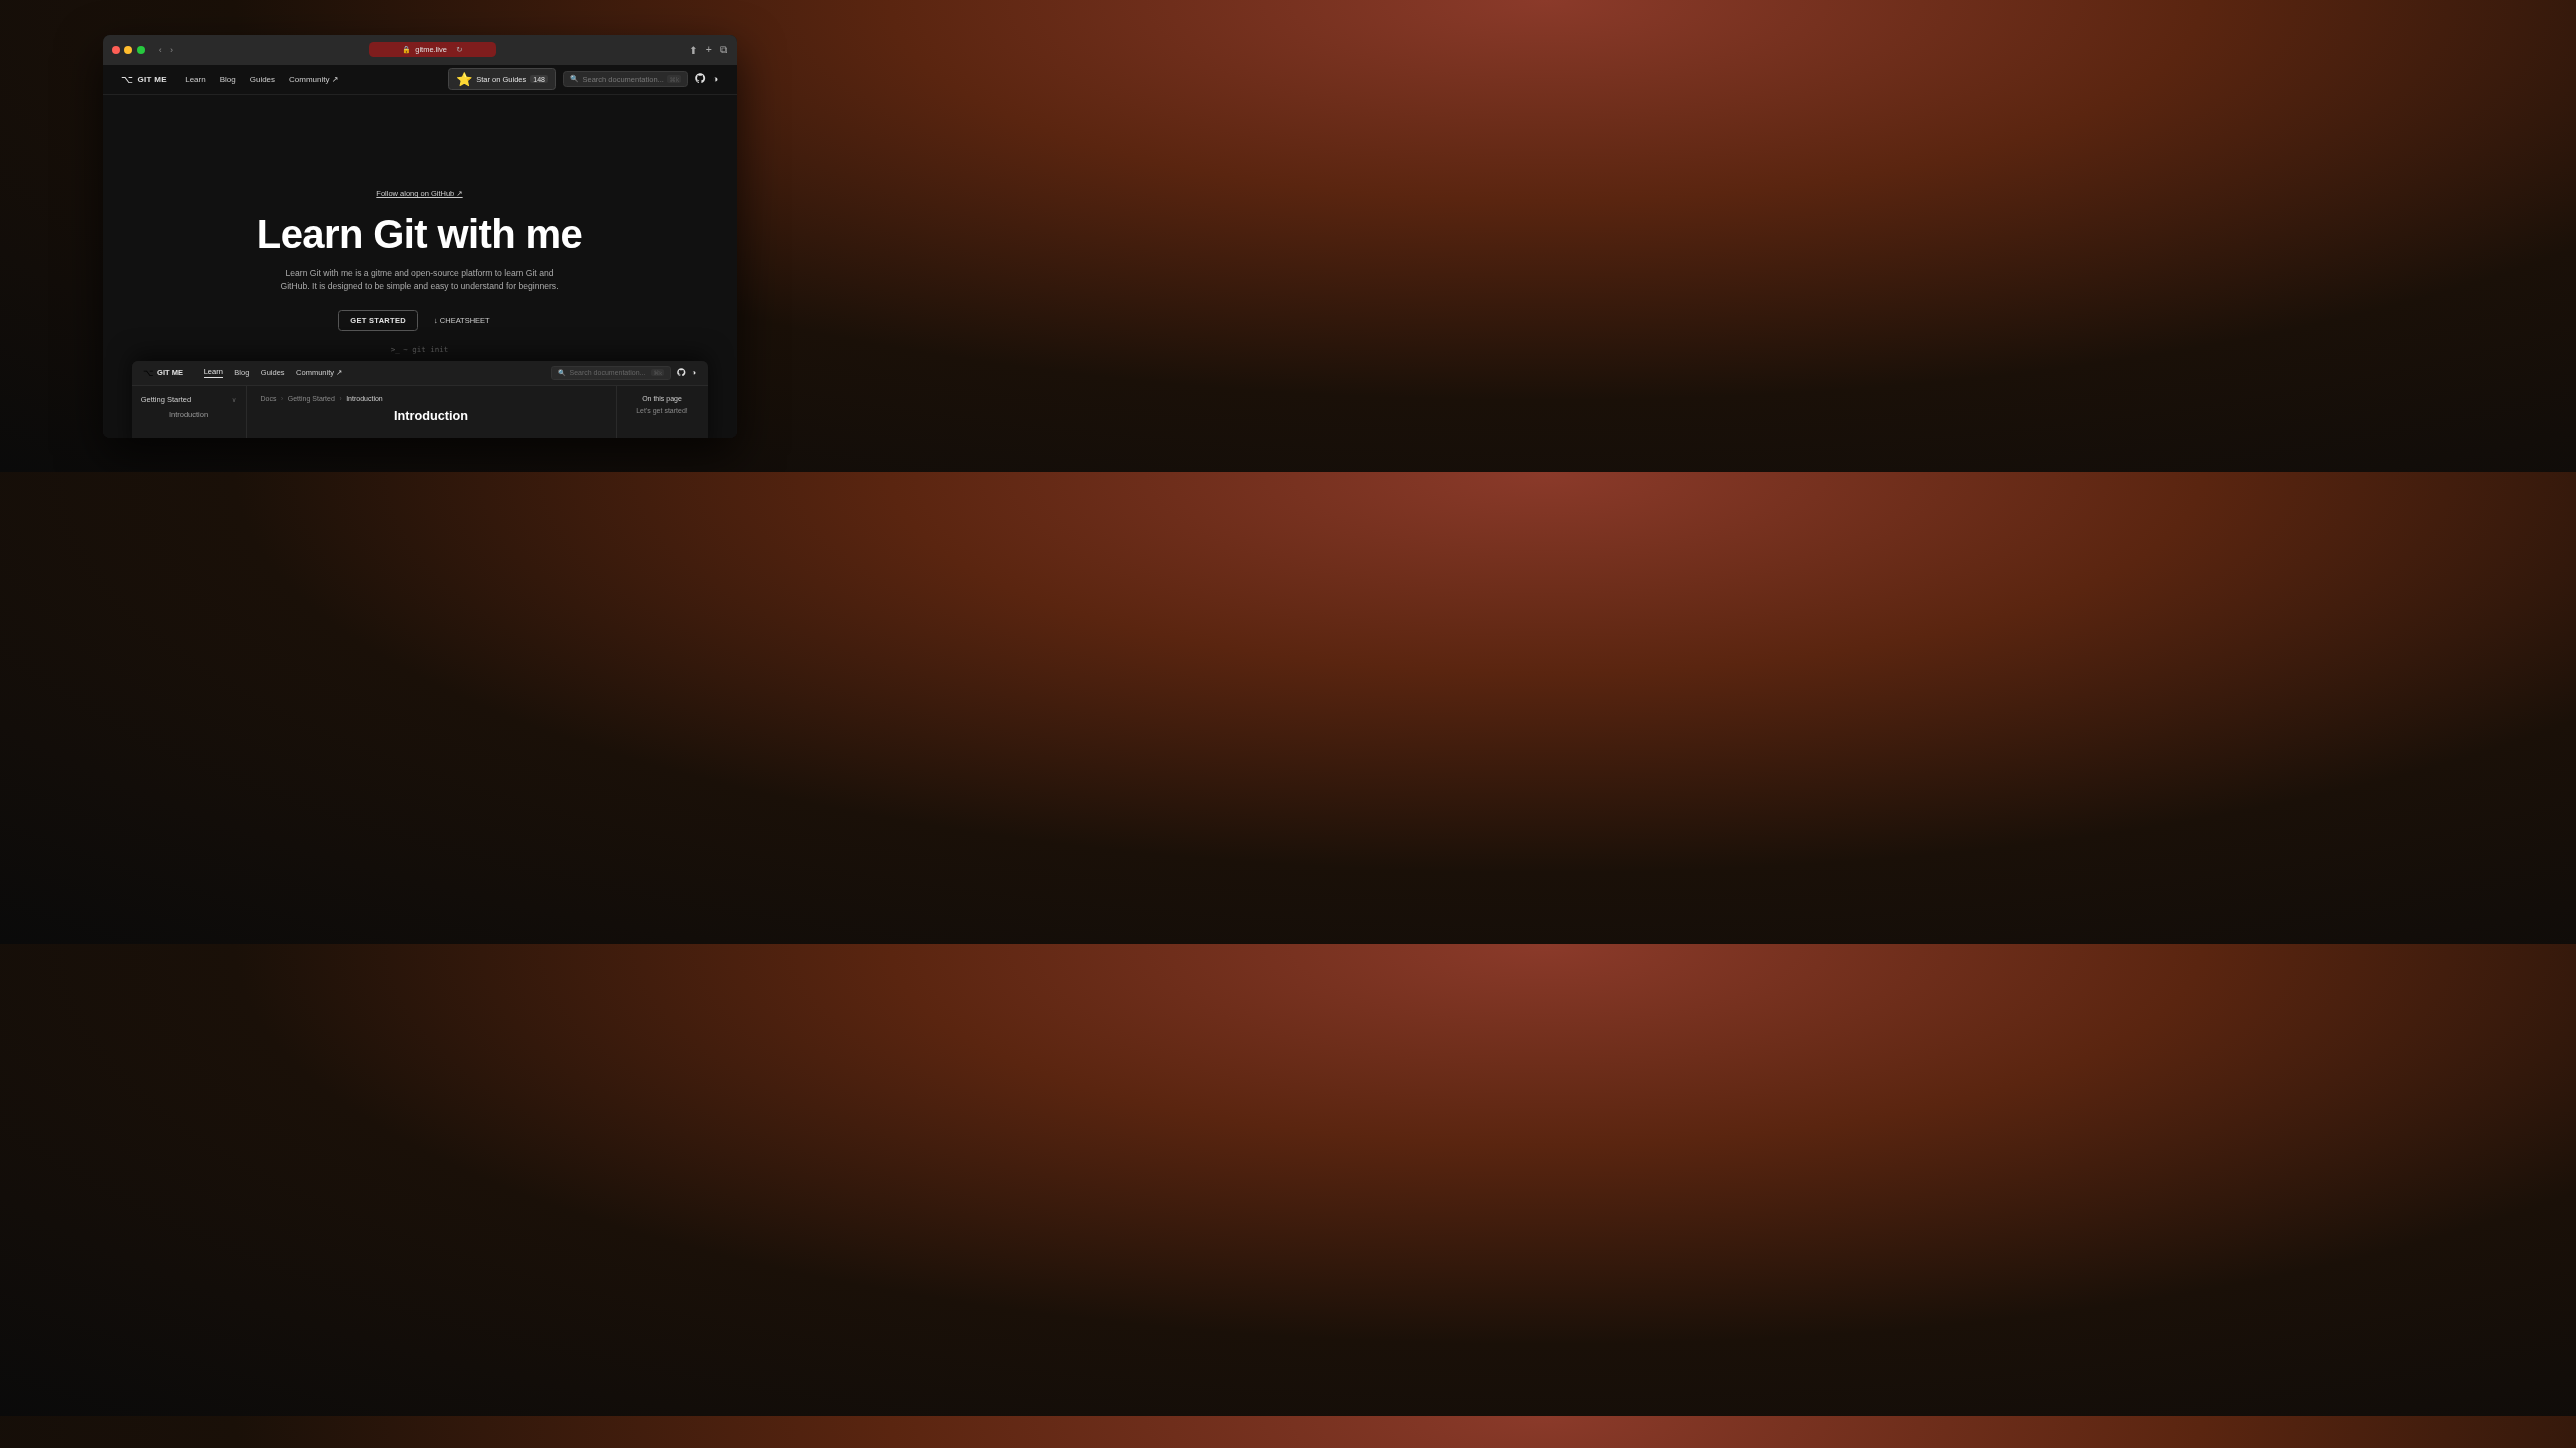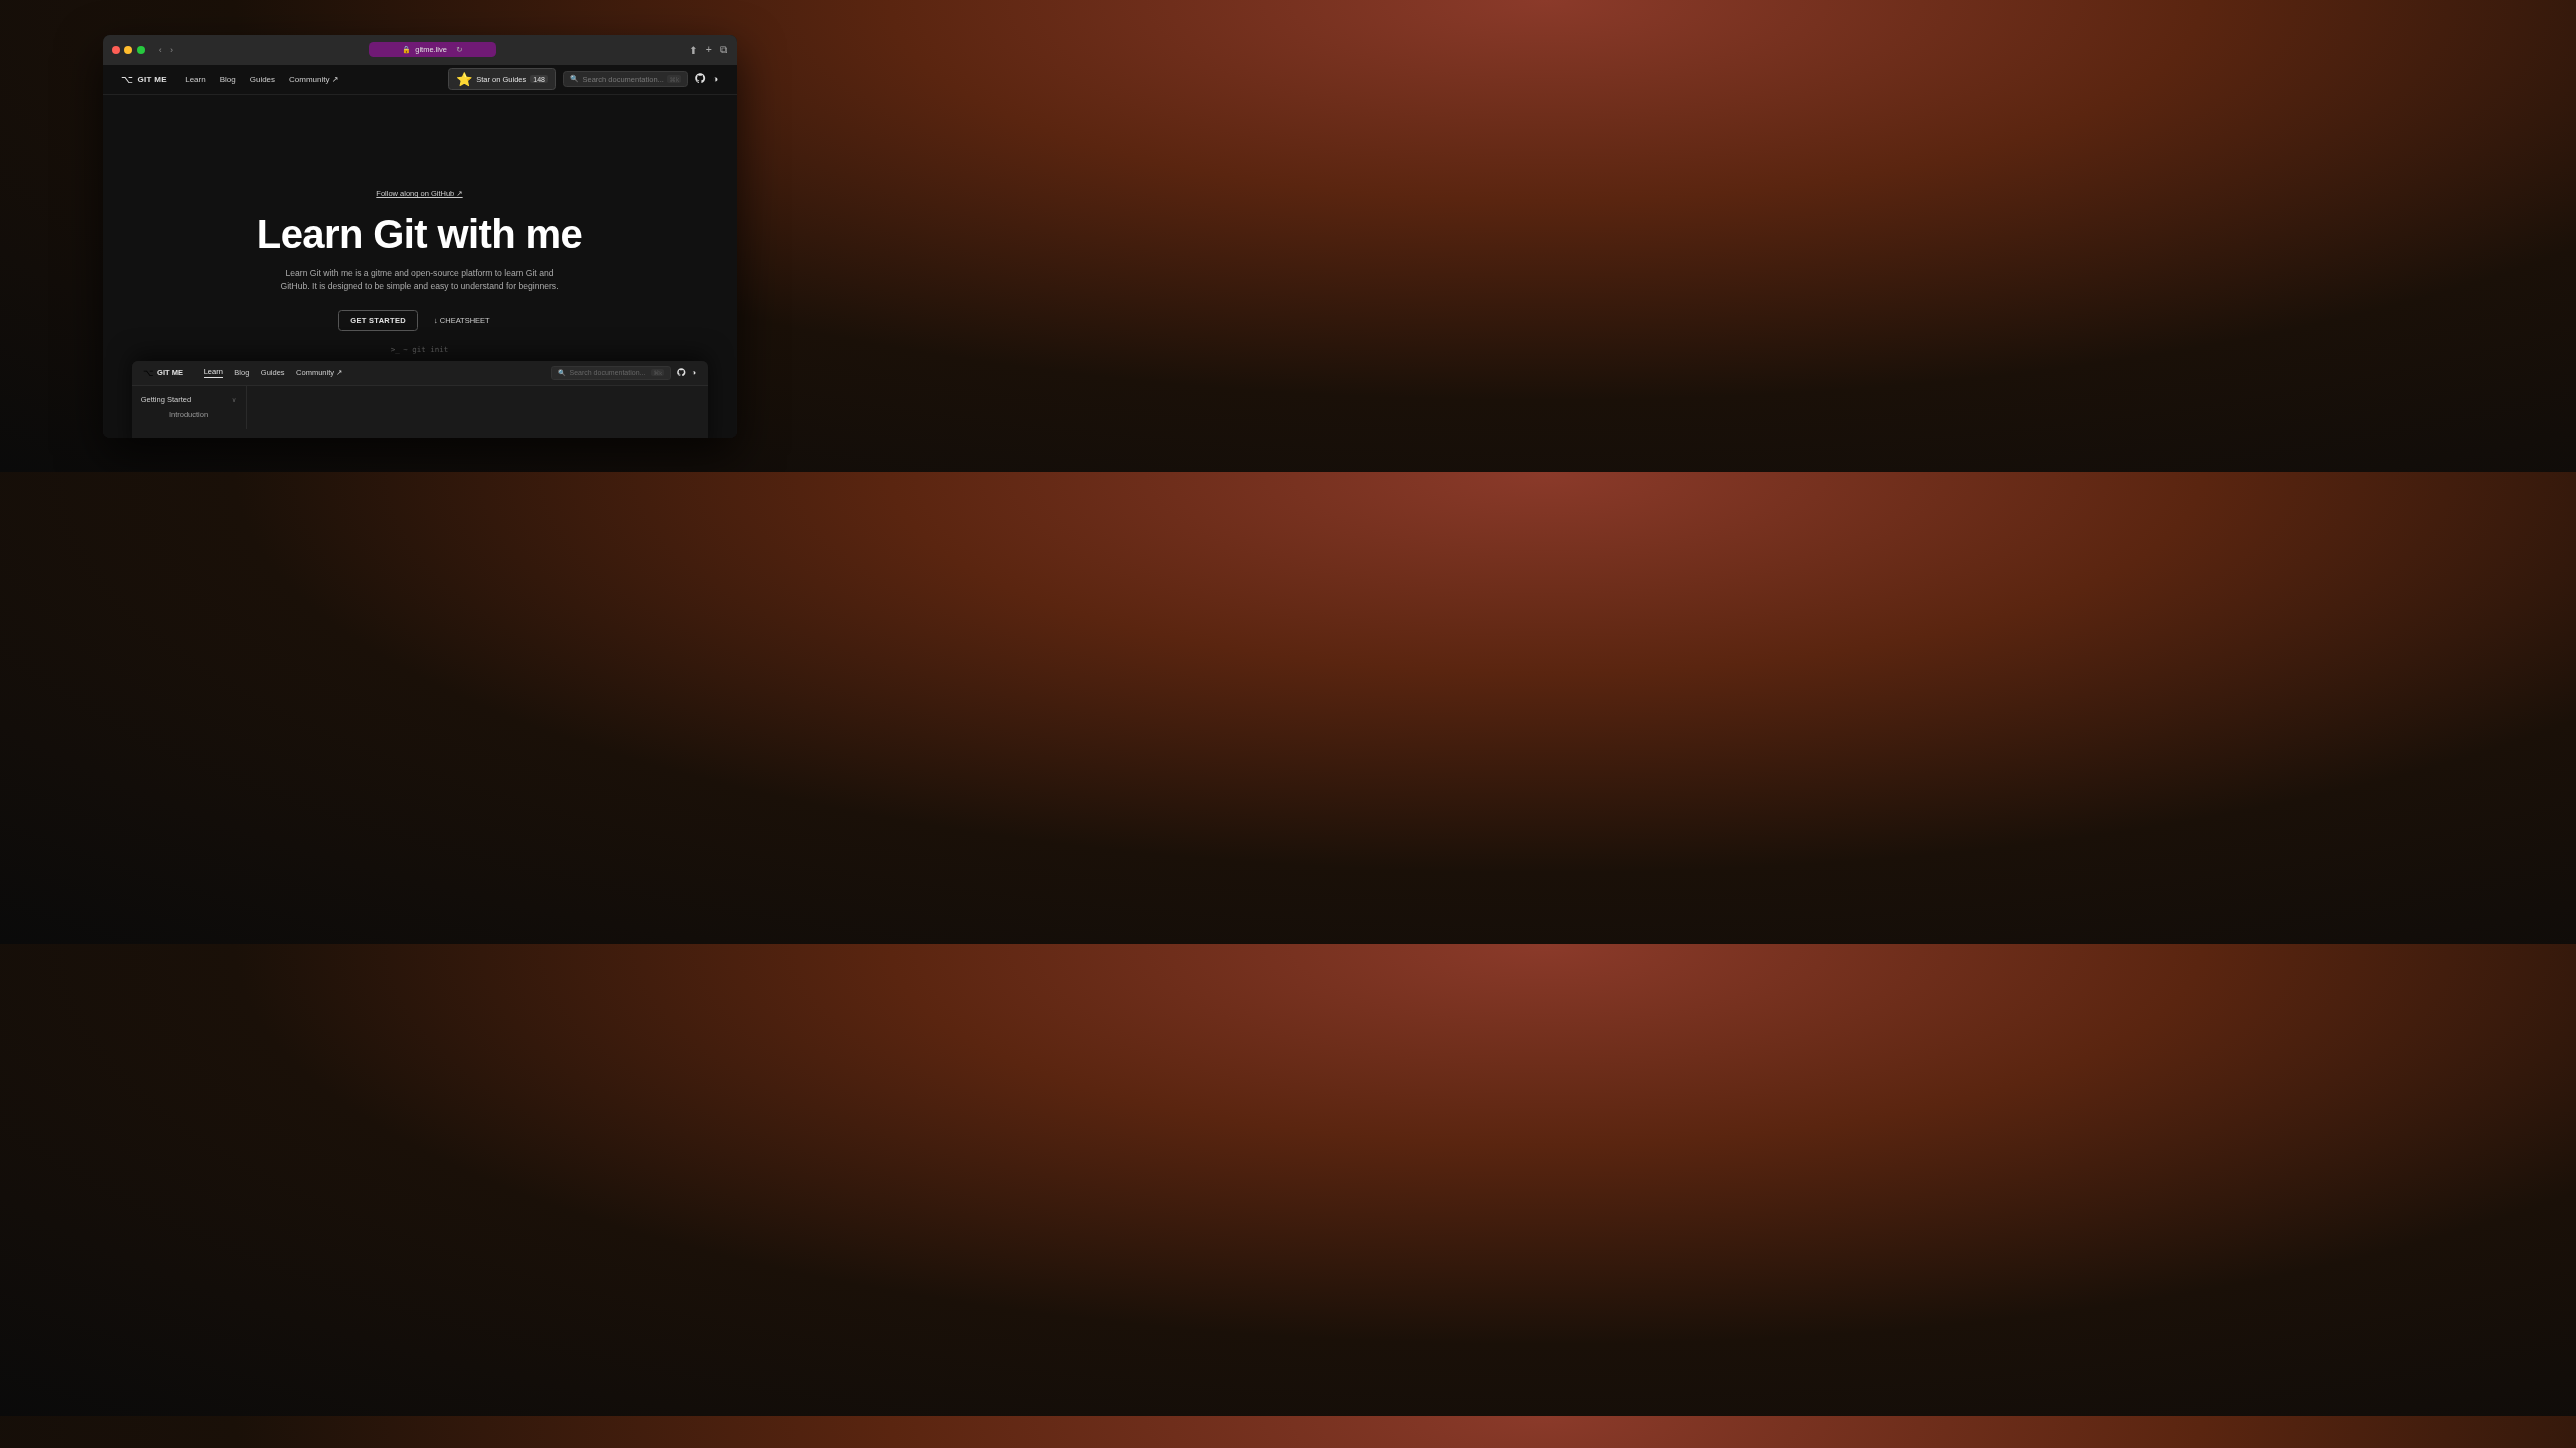--- a/index.html
+++ b/index.html
@@ -63,21 +63,21 @@
     }
 
     .address-bar {
       flex: 1;
       display: flex;
       align-items: center;
       justify-content: center;
       gap: 4.6px;
     }
     .url-pill {
-      background: #701a75;
+      background: #7f1d1d;
       border-radius: 4.6px;
       padding: 2.9px 9.2px;
       display: flex;
       align-items: center;
       gap: 4.6px;
       min-width: 127px;
       justify-content: center;
     }
     .lock-icon { color: #aaa; font-size: 7px; }
     .url-text { color: #e0e0e0; font-size: 7.5px; }
@@ -317,21 +317,20 @@
       padding: 2.3px 5.8px;
       display: flex;
       align-items: center;
       gap: 3.5px;
       min-width: 92px;
     }
 
     .docs-body {
       display: flex;
       height: 69px;
-      flex-direction: column;
     }
 
     .docs-sidebar {
       width: 115px;
       background: #1a1a1a;
       padding: 9.2px;
       border-right: 0.6px solid #2a2a2a;
     }
 
     .docs-sidebar-section {

